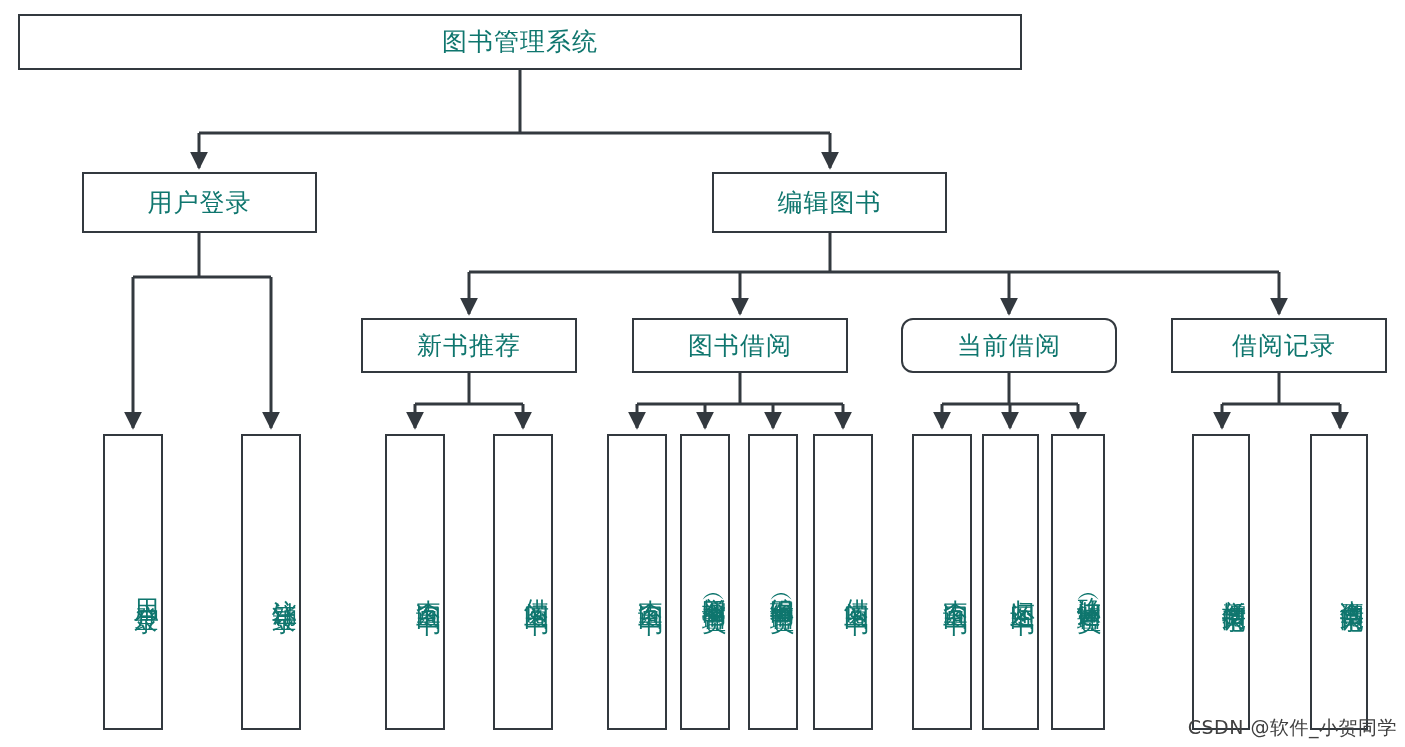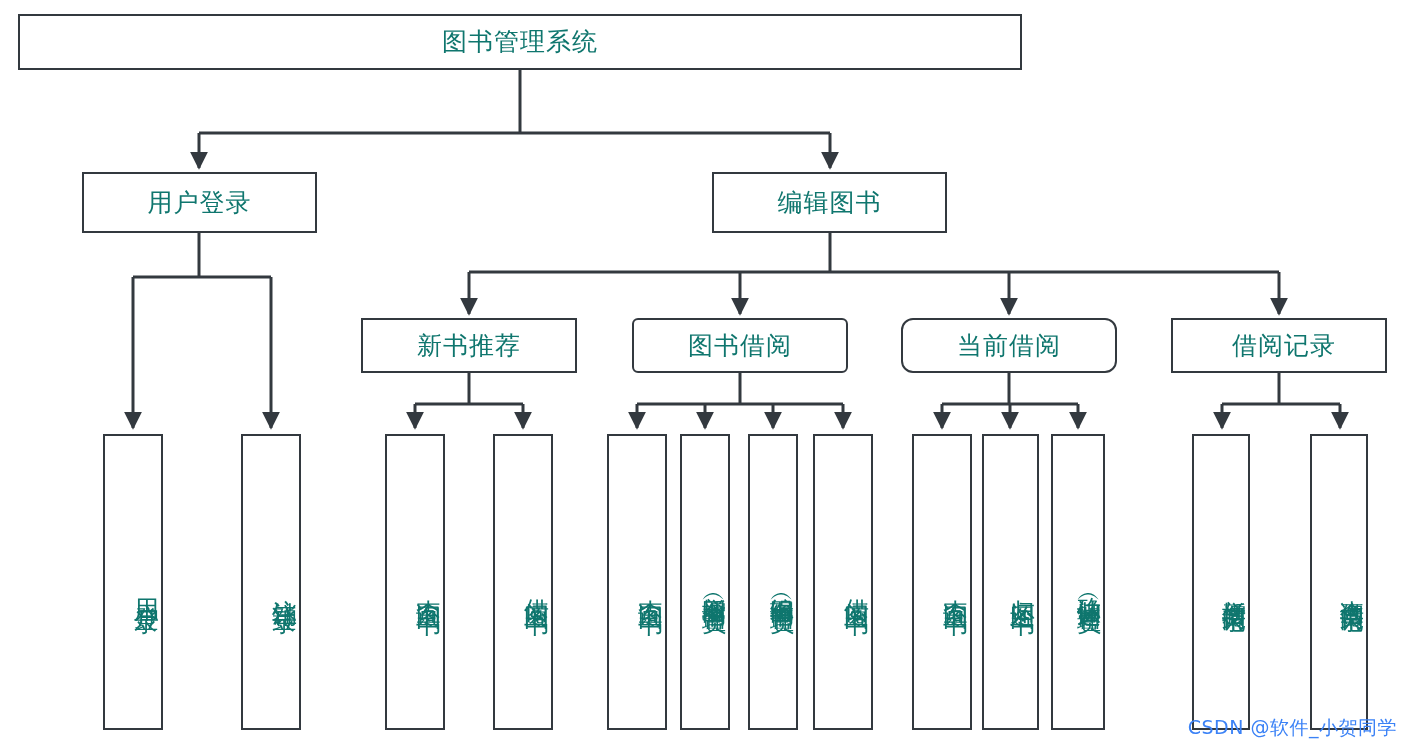--- a/index.html
+++ b/index.html
@@ -54,21 +54,21 @@
   }
   .node.vertical.tight {
     letter-spacing: 2px;
     font-size: 24px;
   }
   .watermark {
     position: absolute;
     right: 8px;
     bottom: 6px;
     font-size: 19px;
-    color: #3b82f6;
+    color: #404040;
     letter-spacing: 0.5px;
     white-space: nowrap;
     font-family: "DejaVu Sans", "Liberation Sans", sans-serif;
   }
 </style>
 </head>
 <body>
 
 <div id="diagram-root">
 
@@ -124,21 +124,21 @@
       <path d="M 1340 404 L 1340 428" marker-end="url(#arrow)"></path>
     </g>
   </svg>
 
   <div class="node horizontal" style="left:18px; top:14px; width:1004px; height:56px;">图书管理系统</div>
 
   <div class="node horizontal" style="left:82px; top:172px; width:235px; height:61px;">用户登录</div>
   <div class="node horizontal" style="left:712px; top:172px; width:235px; height:61px;">编辑图书</div>
 
   <div class="node horizontal" style="left:361px; top:318px; width:216px; height:55px;text-align:center;">新书推荐</div>
-  <div class="node horizontal" style="left:632px; top:318px; width:216px; height:55px;border-radius:6px;">图书借阅</div>
+  <div class="node horizontal" style="left:632px; top:318px; width:216px; height:55px;">图书借阅</div>
   <div class="node horizontal" style="left:901px; top:318px; width:216px; height:55px;border-radius:12px;">当前借阅</div>
   <div class="node horizontal" style="left:1171px; top:318px; width:216px; height:55px;padding-left:10px;">借阅记录</div>
 
   <div class="node vertical" style="left:103px; top:434px; width:60px; height:296px;">用户登录</div>
   <div class="node vertical" style="left:241px; top:434px; width:60px; height:296px;">注销登录</div>
 
   <div class="node vertical" style="left:385px; top:434px; width:60px; height:296px;">查询图书</div>
   <div class="node vertical" style="left:493px; top:434px; width:60px; height:296px;">借阅图书</div>
 
   <div class="node vertical" style="left:607px; top:434px; width:60px; height:296px;">查询图书</div>

